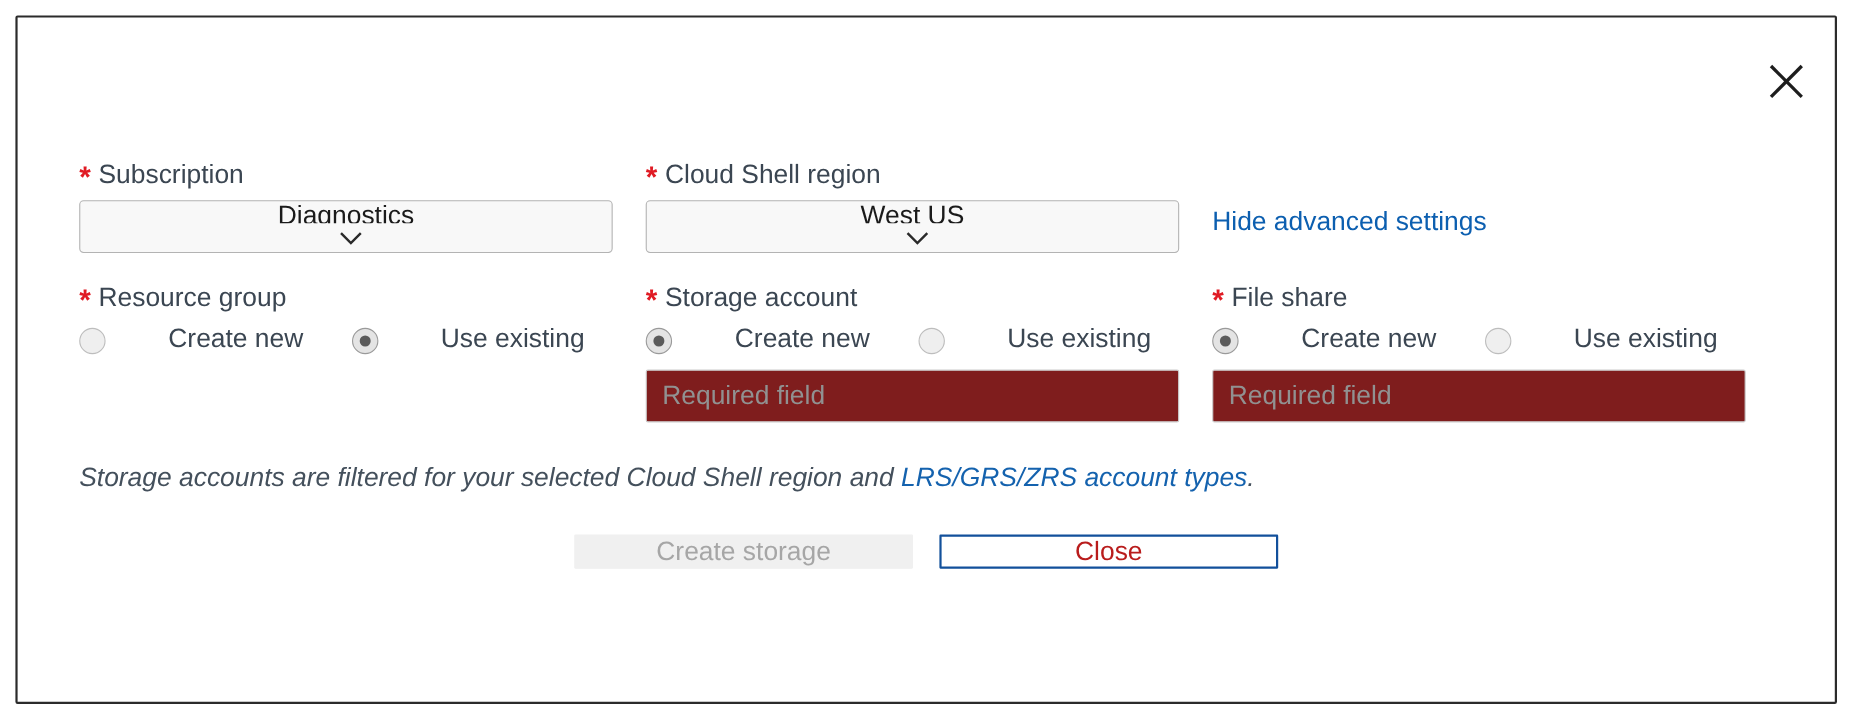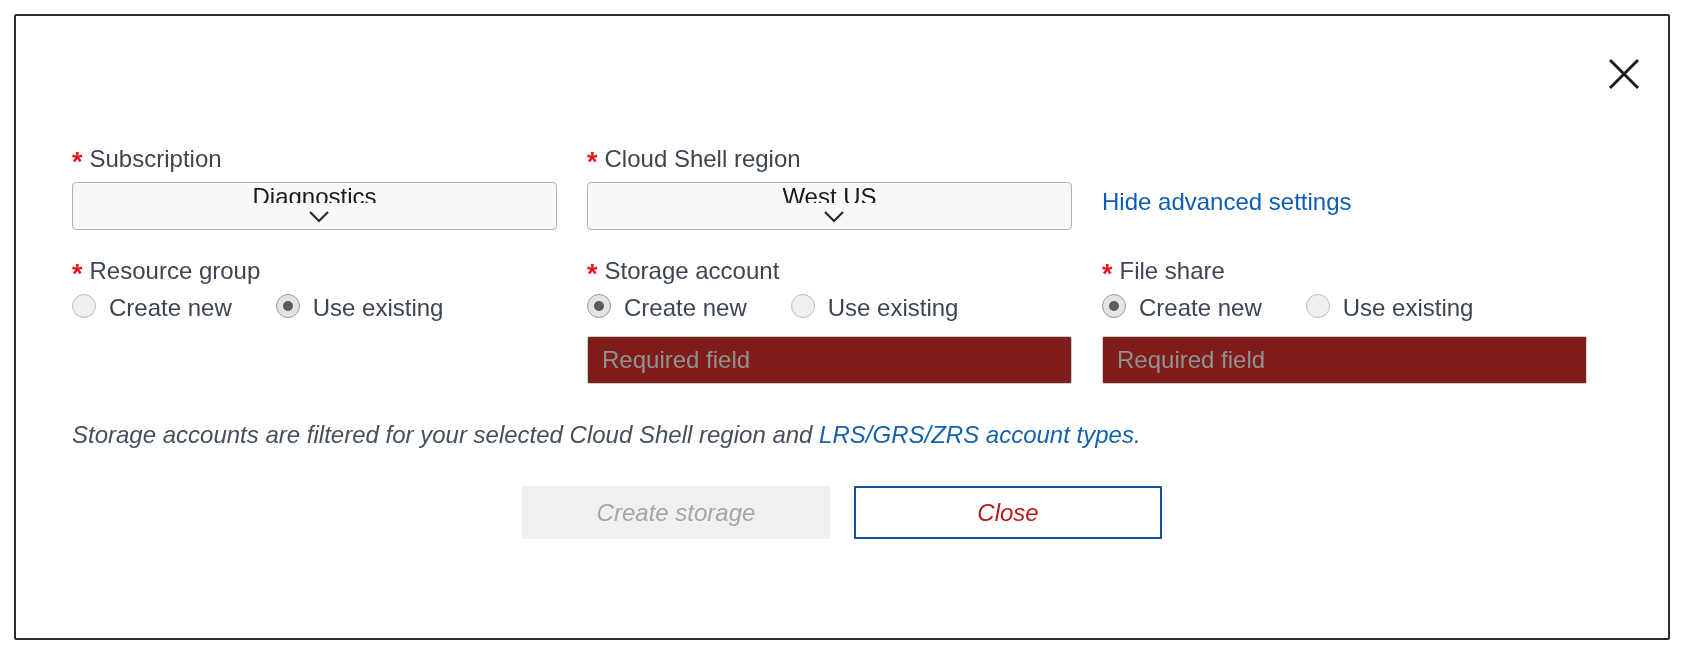--- a/index.html
+++ b/index.html
@@ -154,23 +154,24 @@
 
   
   .radio-group {
     display: flex;
     align-items: center;
     margin-bottom: 14px;
     margin-top: 2px;
   }
   .radio-opt {
     display: flex;
-    align-items: flex-start;
+    align-items: flex-end;
     cursor: pointer;
     margin-right: 44px;
+    gap: 44px;
   }
   .radio-opt:last-child { margin-right: 0; }
   .radio-dot {
     width: 24px;
     height: 24px;
     border-radius: 50%;
     border: 1px solid #bdbdbd;
     background: #efefef;
     box-sizing: border-box;
     flex: none;
@@ -233,31 +234,30 @@
   #buttons {
     position: absolute;
     left: 0;
     top: 470px;
     width: 100%;
     display: flex;
     justify-content: center;
     gap: 24px;
   }
   .btn {
-    height: 53px;
+    height: 31px;
     min-width: 308px;
     box-sizing: border-box;
     font-size: 24px;
     font-family: "Liberation Sans", sans-serif;
     display: flex;
     align-items: center;
     justify-content: center;
     border-radius: 1px;
     padding: 0 8px;
-    font-style: italic;
   }
   .btn-disabled {
     background: #f0f0f0;
     color: #a6a6a6;
     border: 1px solid #f0f0f0;
     cursor: default;
   }
   .btn-secondary {
     background: #ffffff;
     color: #b91c1c;

